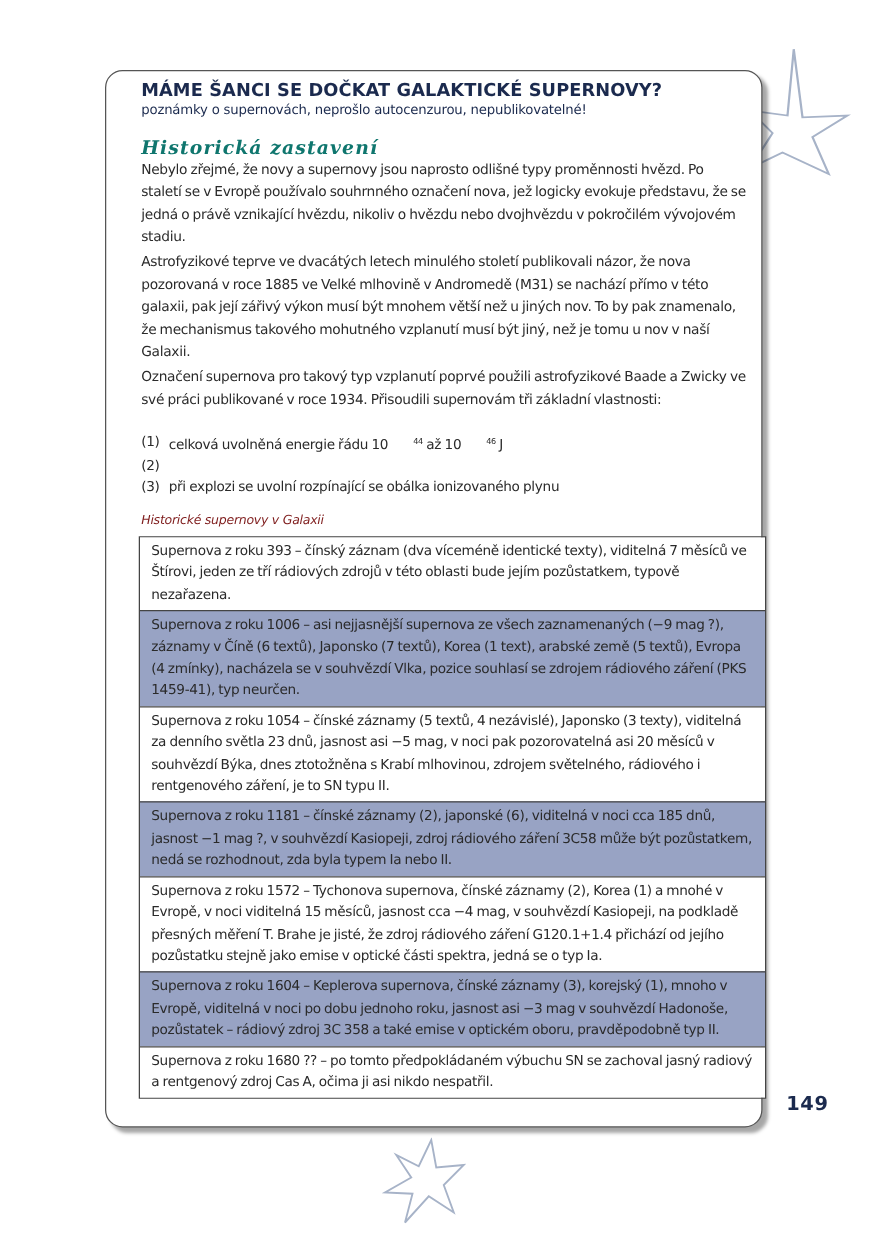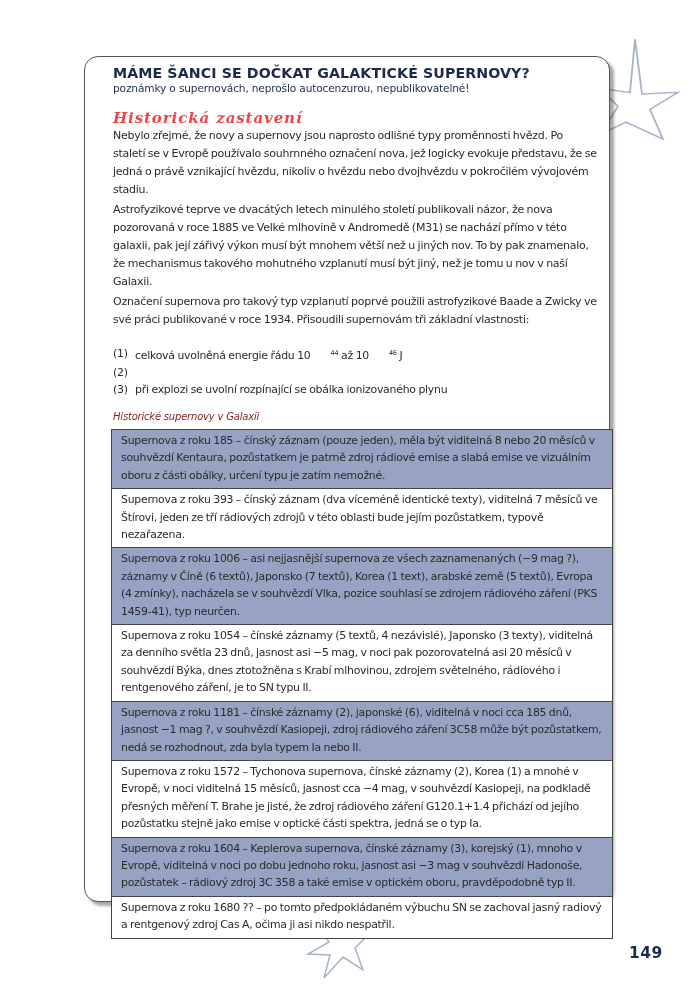--- a/index.html
+++ b/index.html
@@ -38,21 +38,21 @@
       color: #1b2a4e;
       line-height: 13px;
       letter-spacing: -0.15px;
     }
 
     .h2-serif {
       font-family: "DejaVu Serif", serif;
       font-style: italic;
       font-weight: bold;
       font-size: 15px;
-      color: #ef4444;
+      color: #0f766e;
       margin-top: 14px;
       line-height: 18px;
       letter-spacing: 0.9px;
     }
     .para {
       font-size: 11px;
       line-height: 18px;
       color: #2a2a2a;
       letter-spacing: -0.25px;
       word-spacing: -0.6px;
@@ -91,21 +91,21 @@
       border-top: 1.2px solid #444;
       letter-spacing: -0.25px;
       word-spacing: -0.6px;
     }
     .sn-row:first-child { border-top: none; }
     .sn-row.shade { background: #98a3c4; }
     .sn-row.plain { background: #ffffff; }
 
     .page-number {
       position: absolute;
-      left: 629px; top: 944px;
+      left: 629px; top: 874px;
       font-family: "DejaVu Sans", sans-serif;
       font-weight: bold;
       font-size: 15.5px;
       color: #1b2a4e;
       letter-spacing: 0.5px;
     }
   </style>
 </head>
 <body>
 
@@ -140,21 +140,20 @@
       </div>
       <div class="list-item">
         <span class="list-num">(3)</span>
         <span>při explozi se uvolní rozpínající se obálka ionizovaného plynu</span>
       </div>
     </div>
 
     <div class="h2-sans">Historické supernovy v Galaxii</div>
 
     <div class="sn-table">
-      <div class="sn-row shade">Supernova z roku 185 – čínský záznam (pouze jeden), měla být viditelná 8 nebo 20 měsíců v souhvězdí Kentaura, pozůstatkem je patrně zdroj rádiové emise a slabá emise ve vizuálním oboru z části obálky, určení typu je zatím nemožné.</div>
       <div class="sn-row plain">Supernova z roku 393 – čínský záznam (dva víceméně identické texty), viditelná 7 měsíců ve Štírovi, jeden ze tří rádiových zdrojů v této oblasti bude jejím pozůstatkem, typově nezařazena.</div>
       <div class="sn-row shade">Supernova z roku 1006 – asi nejjasnější supernova ze všech zaznamenaných (−9 mag ?), záznamy v Číně (6 textů), Japonsko (7 textů), Korea (1 text), arabské země (5 textů), Evropa (4 zmínky), nacházela se v souhvězdí Vlka, pozice souhlasí se zdrojem rádiového záření (PKS 1459-41), typ neurčen.</div>
       <div class="sn-row plain">Supernova z roku 1054 – čínské záznamy (5 textů, 4 nezávislé), Japonsko (3 texty), viditelná za denního světla 23 dnů, jasnost asi −5 mag, v noci pak pozorovatelná asi 20 měsíců v souhvězdí Býka, dnes ztotožněna s Krabí mlhovinou, zdrojem světelného, rádiového i rentgenového záření, je to SN typu II.</div>
       <div class="sn-row shade">Supernova z roku 1181 – čínské záznamy (2), japonské (6), viditelná v noci cca 185 dnů, jasnost −1 mag ?, v souhvězdí Kasiopeji, zdroj rádiového záření 3C58 může být pozůstatkem, nedá se rozhodnout, zda byla typem Ia nebo II.</div>
       <div class="sn-row plain">Supernova z roku 1572 – Tychonova supernova, čínské záznamy (2), Korea (1) a mnohé v Evropě, v noci viditelná 15 měsíců, jasnost cca −4 mag, v souhvězdí Kasiopeji, na podkladě přesných měření T. Brahe je jisté, že zdroj rádiového záření G120.1+1.4 přichází od jejího pozůstatku stejně jako emise v optické části spektra, jedná se o typ Ia.</div>
       <div class="sn-row shade">Supernova z roku 1604 – Keplerova supernova, čínské záznamy (3), korejský (1), mnoho v Evropě, viditelná v noci po dobu jednoho roku, jasnost asi −3 mag v souhvězdí Hadonoše, pozůstatek – rádiový zdroj 3C 358 a také emise v optickém oboru, pravděpodobně typ II.</div>
       <div class="sn-row plain">Supernova z roku 1680 ?? – po tomto předpokládaném výbuchu SN se zachoval jasný radiový a rentgenový zdroj Cas A, očima ji asi nikdo nespatřil.</div>
     </div>
   </div>
 

